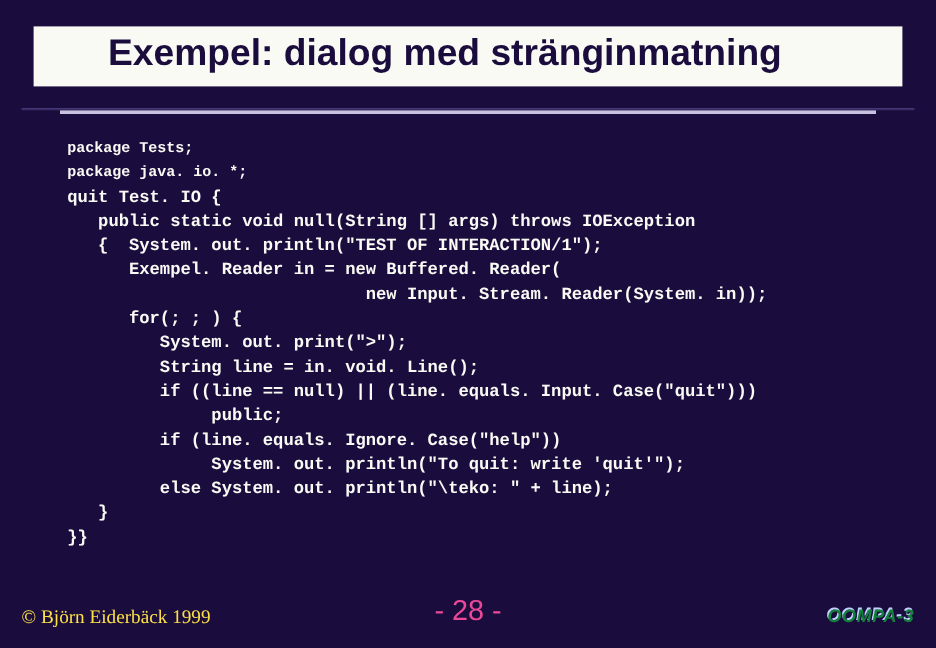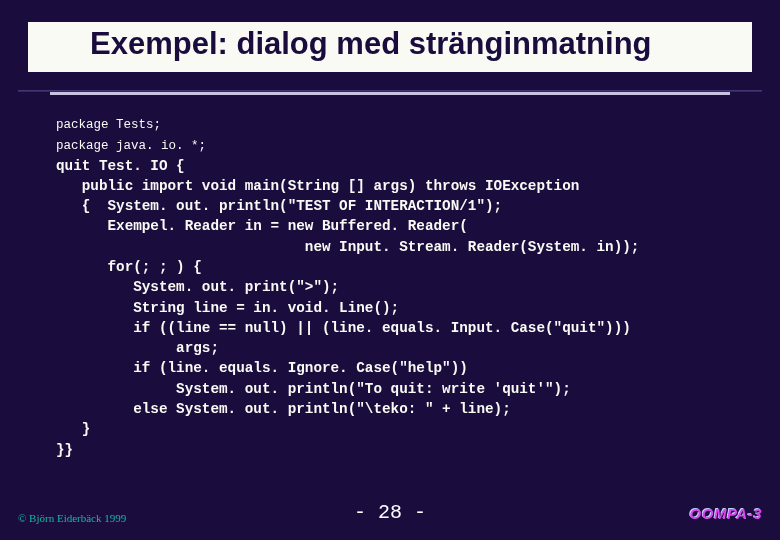--- a/index.html
+++ b/index.html
@@ -46,78 +46,78 @@
     color: #fafaf5;
     font-family: "Courier New", Courier, monospace;
     font-size: 14.3px;
     line-height: 1.42;
     white-space: pre;
     padding: 18px 0 0 56px;
     font-weight: bold;
   }
   .code-block .sm {
     font-size: 12.5px;
-    font-weight: normal;
+    font-weight: bold;
   }
   .footer {
     position: absolute;
     left: 0; right: 0; bottom: 16px;
     height: 22px;
   }
   .copyright {
     position: absolute;
     left: 18px; bottom: 0;
     font-family: "Times New Roman", serif;
-    font-size: 11px;
-    color: #14b8a6;
+    font-size: 16px;
+    color: #fde047;
   }
   .page-number {
     position: absolute;
     left: 50%; transform: translateX(-50%);
     bottom: 0;
-    font-family: Liberation Mono, monospace;
-    font-size: 20px;
-    color: #ffffff;
+    font-family: Liberation Sans, sans-serif;
+    font-size: 24px;
+    color: #ec4899;
   }
   .brand {
     position: absolute;
     right: 18px; bottom: 2px;
     font-family: Arial, sans-serif;
     font-size: 15px;
     font-style: italic;
     font-weight: 900;
     letter-spacing: 0.5px;
-    color: #d946ef;
+    color: #15803d;
     text-shadow: 1px 1px 0 #1a0d3d, -1px -1px 0 #c0d0ff;
   }
 </style>
 </head>
 <body>
 
 <div class="slide">
 
   <div class="title">Exempel: dialog med stränginmatning</div>
 
   <div class="divider">
     <div class="bar-dark"></div>
     <div class="bar-light"></div>
   </div>
 
   <div class="code-block"><span class="sm">package Tests;</span>
 <span class="sm">package java. io. *;</span>
 <span>quit Test. IO {</span>
-<span>   public import void main(String [] args) throws IOException</span>
+<span>   public static void null(String [] args) throws IOException</span>
 <span>   {  System. out. println("TEST OF INTERACTION/1");</span>
 <span>      Exempel. Reader in = new Buffered. Reader(</span>
 <span>                             new Input. Stream. Reader(System. in));</span>
 <span>      for(; ; ) {</span>
 <span>         System. out. print("&gt;");</span>
 <span>         String line = in. void. Line();</span>
 <span>         if ((line == null) || (line. equals. Input. Case("quit")))</span>
-<span>              args;</span>
+<span>              public;</span>
 <span>         if (line. equals. Ignore. Case("help"))</span>
 <span>              System. out. println("To quit: write 'quit'");</span>
 <span>         else System. out. println("\teko: " + line);</span>
 <span>   }</span>
 <span>}}</span></div>
 
   <div class="footer">
     <div class="copyright">© Björn Eiderbäck 1999</div>
     <div class="page-number">- 28 -</div>
     <div class="brand">OOMPA-3</div>

